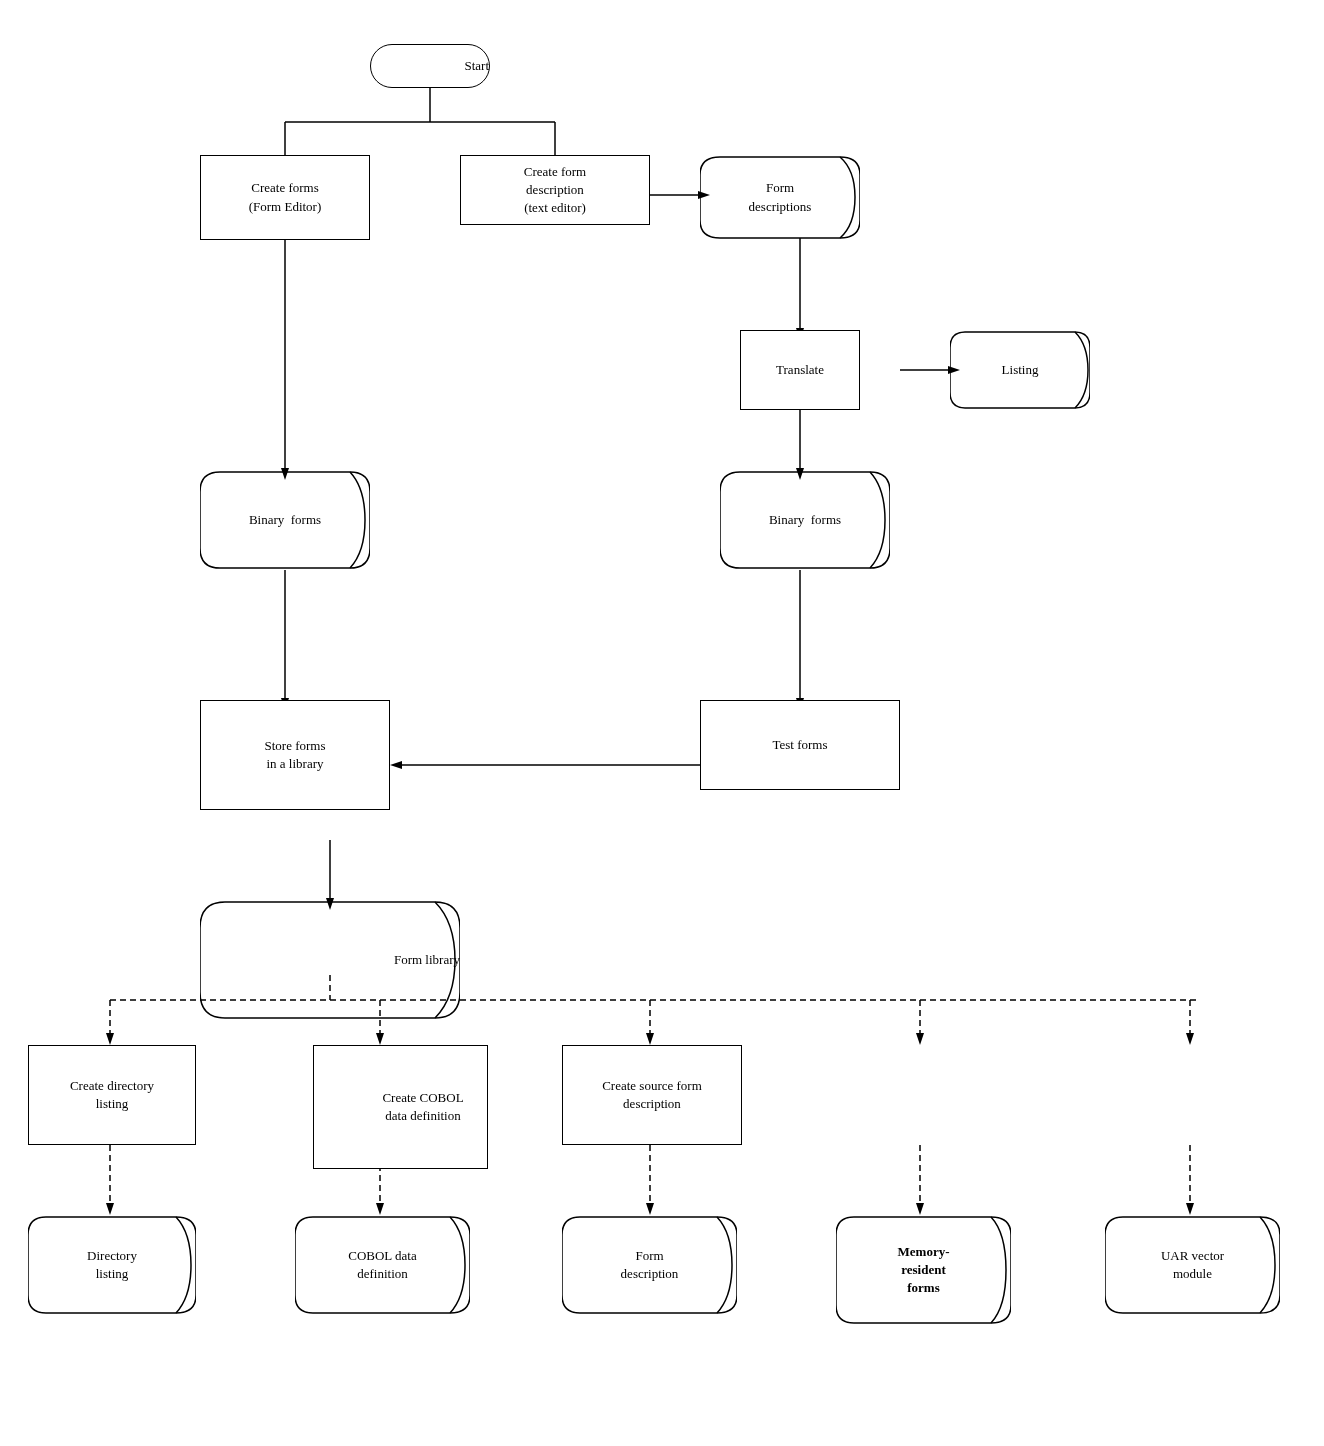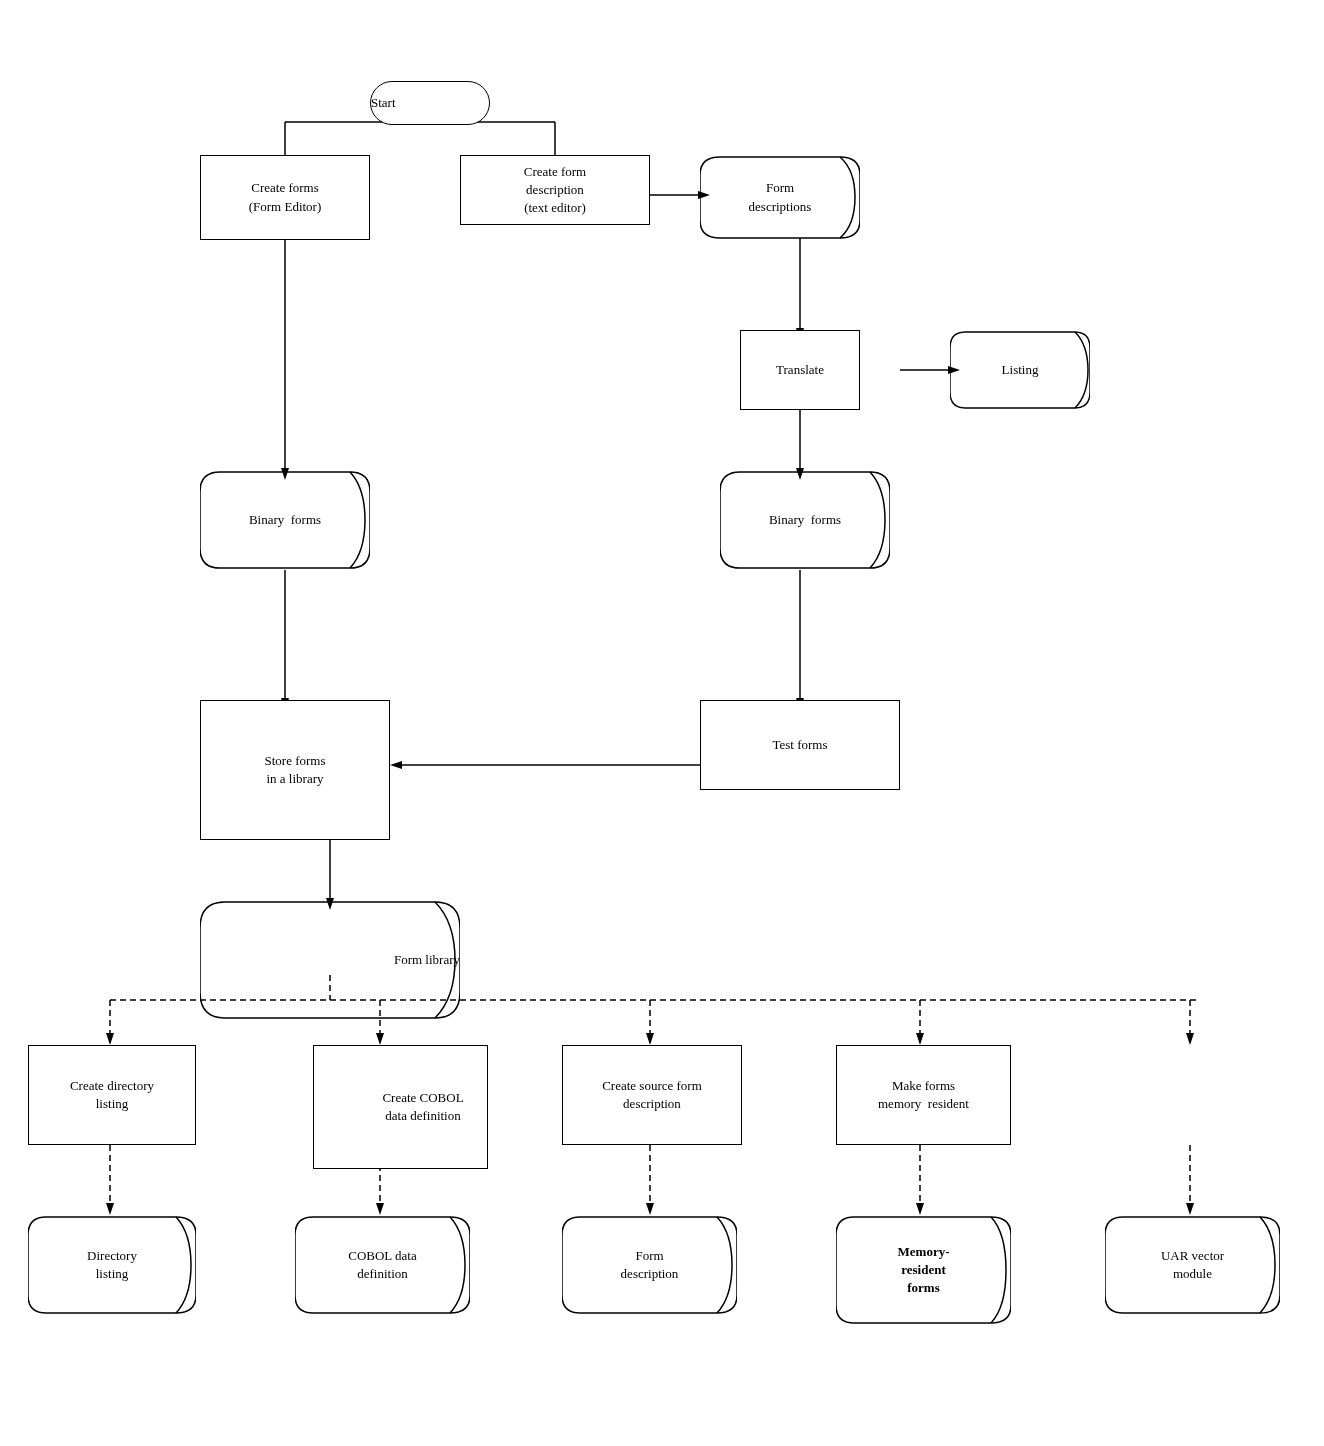--- a/index.html
+++ b/index.html
@@ -29,23 +29,22 @@
       text-align: center;
       line-height: 1.4;
     }
     .rounded-box {
       position: absolute;
       border: 1.5px solid #000;
       background: #fff;
       border-radius: 25px;
       display: flex;
       align-items: center;
-      justify-content: flex-start;
+      justify-content: flex-end;
       text-align: center;
-      margin-top: 37px;
     }
     
     .tape {
       position: absolute;
       display: flex;
       align-items: center;
       justify-content: center;
       text-align: center;
     }
     .tape svg {
@@ -203,21 +202,21 @@
       <path d="M20,2 Q0,2 0,22 L0,78 Q0,98 20,98 L150,98 Q170,98 170,78 L170,22 Q170,2 150,2 Z" stroke="#000" stroke-width="1.5" fill="#fff"></path>
       <path d="M150,2 Q165,18 165,50 Q165,82 150,98" stroke="#000" stroke-width="1.5" fill="none"></path>
     </svg>
     <span>Binary&nbsp; forms</span>
   </div>
 
   <div class="box" style="left:700px; top:700px; width:200px; height:90px;">
     <span>Test forms</span>
   </div>
 
-  <div class="box" style="left:200px; top:700px; width:190px; height:140px;">
+  <div class="box" style="left:200px; top:700px; width:190px; height:110px;">
     <span>Store forms<br>in a library</span>
   </div>
 
   <div class="tape" style="left:200px; top:900px; width:260px; height:120px;justify-content:flex-end;">
     <svg viewBox="0 0 260 120" preserveAspectRatio="none">
       <path d="M25,2 Q0,2 0,28 L0,92 Q0,118 25,118 L235,118 Q260,118 260,92 L260,28 Q260,2 235,2 Z" stroke="#000" stroke-width="1.5" fill="#fff"></path>
       <path d="M235,2 Q255,22 255,60 Q255,98 235,118" stroke="#000" stroke-width="1.5" fill="none"></path>
     </svg>
     <span>Form library</span>
   </div>
@@ -227,23 +226,20 @@
   </div>
 
   <div class="box" style="left:313px; top:1045px; width:175px; height:124px;padding-left:45px;">
     <span>Create COBOL<br>data definition</span>
   </div>
 
   <div class="box" style="left:562px; top:1045px; width:180px; height:100px;">
     <span>Create source form<br>description</span>
   </div>
 
-  <div class="box" style="left:836px; top:1045px; width:175px; height:100px;">
-    <span>Make forms<br>memory&nbsp; resident</span>
-  </div>
 
 
   <div class="tape" style="left:28px; top:1215px; width:168px; height:100px;">
     <svg viewBox="0 0 168 100" preserveAspectRatio="none">
       <path d="M18,2 Q0,2 0,20 L0,80 Q0,98 18,98 L148,98 Q168,98 168,80 L168,20 Q168,2 148,2 Z" stroke="#000" stroke-width="1.5" fill="#fff"></path>
       <path d="M148,2 Q163,18 163,50 Q163,82 148,98" stroke="#000" stroke-width="1.5" fill="none"></path>
     </svg>
     <span>Directory<br>listing</span>
   </div>
 

